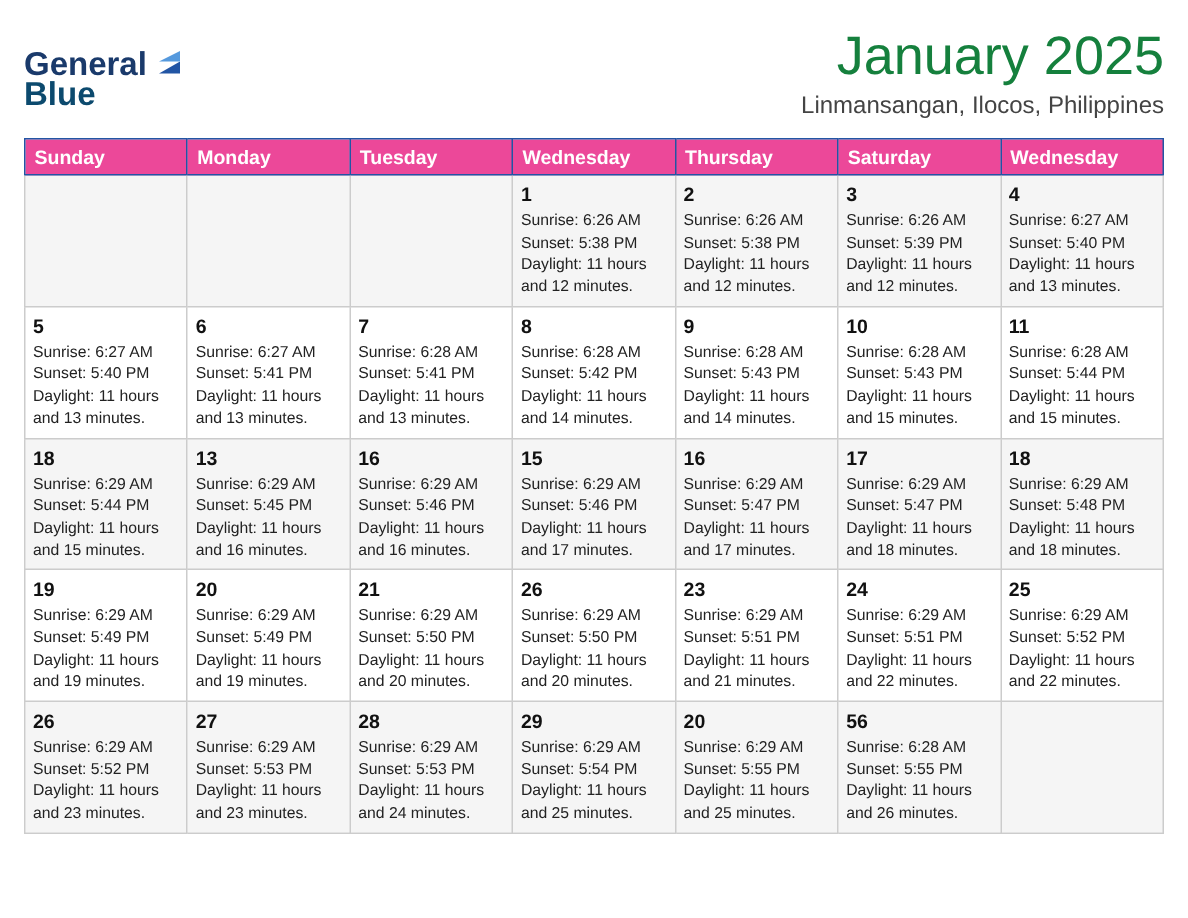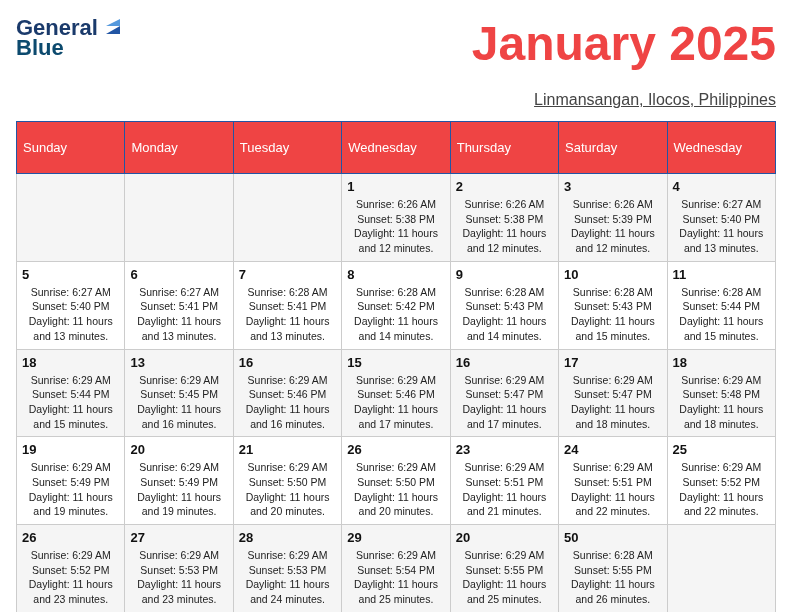--- a/index.html
+++ b/index.html
@@ -27,67 +27,66 @@
       color: #1a3a6b;
       line-height: 1.1;
     }
     .logo-text span.blue-part {
       color: #1a3a6b;
     }
     .logo-row {
       display: flex;
       align-items: center;
       gap: 2px;
+      margin-top: 15px;
     }
     .title-block {
       text-align: right;
     }
     .month-title {
-      font-size: 48px;
-      color: #ef4444;
-      font-weight: bold;
+      font-size: 36px;
+      color: #15803d;
+      font-weight: normal;
     }
     .location-title {
       font-size: 16px;
       color: #444;
-      margin-top: 20px;
-      text-decoration: underline;
+      margin-top: 4px;
     }
     .calendar {
       width: 100%;
       border-collapse: collapse;
       font-size: 11px;
     }
     .calendar thead tr th {
-      background-color: #ef4444;
+      background-color: #ec4899;
       color: #fff;
       text-align: left;
-      padding: 18px 6px;
+      padding: 4px 6px;
       font-size: 13px;
-      font-weight: normal;
+      font-weight: bold;
       border: 1px solid #2255a4;
     }
     .calendar tbody tr td {
       border: 1px solid #ccc;
       vertical-align: top;
       padding: 5px 5px;
       width: 108px;
       min-height: 70px;
     }
     .cell-day {
       font-size: 13px;
       font-weight: bold;
       margin-bottom: 3px;
       color: #111;
     }
     .cell-info {
       font-size: 10.5px;
       color: #222;
       line-height: 1.4;
-      text-align: center;
     }
     .calendar tbody tr:nth-child(odd) td {
       background-color: #f5f5f5;
     }
     .calendar tbody tr:nth-child(even) td {
       background-color: #ffffff;
     }
     .empty-cell {
       background-color: inherit;
     }
@@ -256,19 +255,19 @@
         </td>
         <td>
           <div class="cell-day">29</div>
           <div class="cell-info">Sunrise: 6:29 AM<br>Sunset: 5:54 PM<br>Daylight: 11 hours and 25 minutes.</div>
         </td>
         <td>
           <div class="cell-day">20</div>
           <div class="cell-info">Sunrise: 6:29 AM<br>Sunset: 5:55 PM<br>Daylight: 11 hours and 25 minutes.</div>
         </td>
         <td>
-          <div class="cell-day">50</div>
+          <div class="cell-day">56</div>
           <div class="cell-info">Sunrise: 6:28 AM<br>Sunset: 5:55 PM<br>Daylight: 11 hours and 26 minutes.</div>
         </td>
         <td class="empty-cell"></td>
       </tr>
     </tbody>
 </table>
 
 </body></html>

